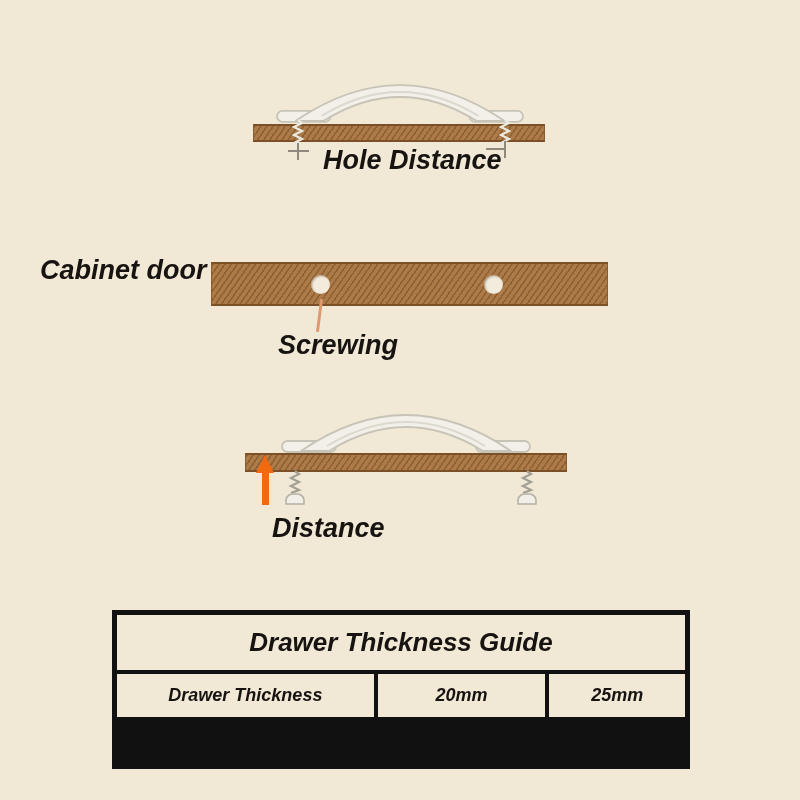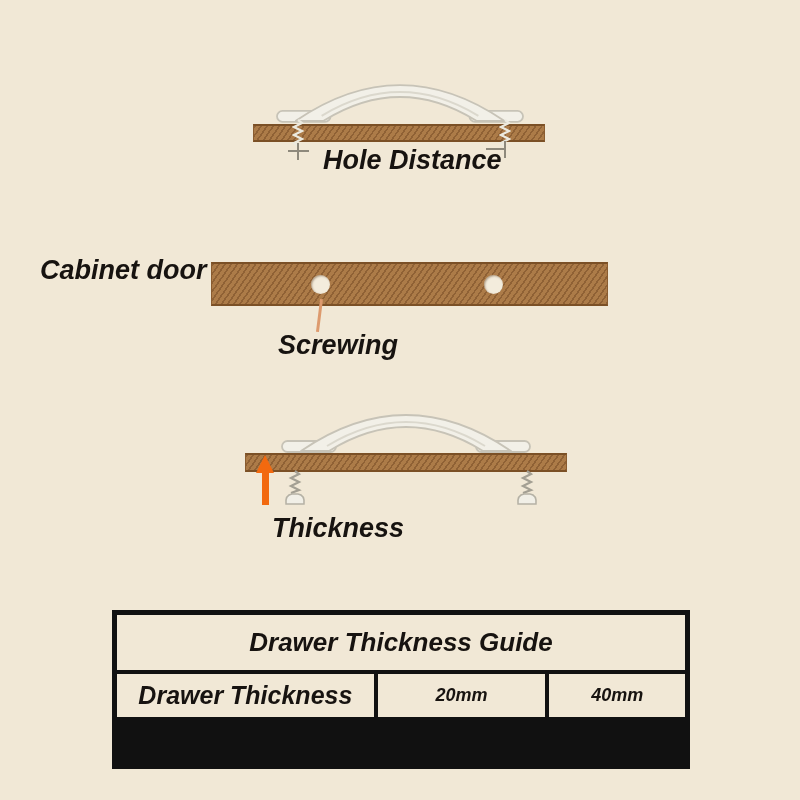--- a/index.html
+++ b/index.html
@@ -57,21 +57,21 @@
     grid-template-columns:45.2% 29.5% auto;
     grid-template-rows:55px 43px auto;
     gap:4px;
   }
   .gcell{
     background:#f1e8d6;
     display:flex;align-items:center;justify-content:center;
     font-weight:bold;
   }
   .gtitle{grid-column:1 / 4;font-size:26px;}
-  .glabel{font-size:25px;}
+  .glabel{font-size:18px;}
   .gvalue{font-size:18px;}
 </style>
 </head>
 <body>
 
 <div class="stage">
 
   <div class="abs" style="left:0;top:0;width:800px;height:200px;">
 
     <svg class="abs" style="left:276px;top:76px;" width="248" height="48" viewBox="0 0 250 48">
@@ -134,25 +134,25 @@
     <svg class="abs" style="left:514px;top:70px;" width="26" height="36" viewBox="0 0 26 36">
       <path d="M13,1 L17,4 L9,8 L17,12 L9,16 L17,20 L9,23" fill="none" stroke="#a39f93" stroke-width="2.2"></path>
       <path d="M4,34 Q3,25 10,24 L16,24 Q23,25 22,34 L4,34 Z" fill="#f1efe7" stroke="#b5b1a5" stroke-width="1.5"></path>
     </svg>
 
     <div class="abs arrow-up" style="left:256px;top:55px;">
       <div class="head"></div>
       <div class="shaft"></div>
     </div>
 
-    <div class="abs label lbl-27" style="left:272px;top:114px;">Thickness</div>
+    <div class="abs label lbl-27" style="left:272px;top:114px;">Distance</div>
   </div>
 
   <div class="abs gtable" style="left:112px;top:610px;width:578px;height:159px;">
     <div class="gcell gtitle">Drawer Thickness Guide</div>
 
     <div class="gcell glabel">Drawer Thickness</div>
     <div class="gcell gvalue">20mm</div>
 
-    <div class="gcell gvalue">40mm</div>
+    <div class="gcell gvalue">25mm</div>
   </div>
 
 </div>
 
 </body></html>

